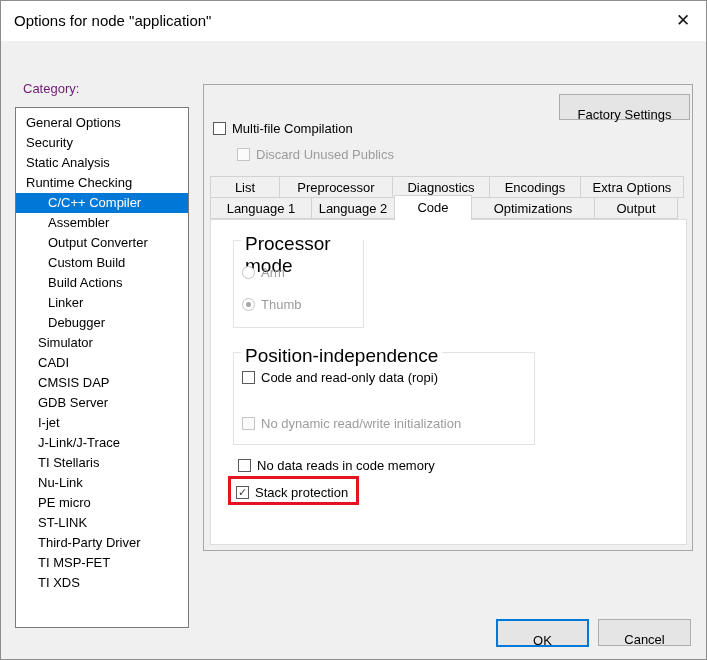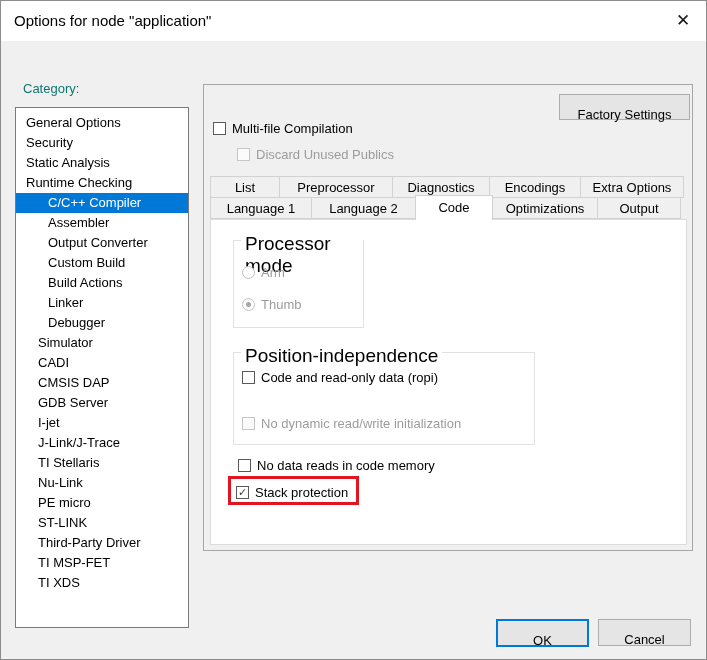--- a/index.html
+++ b/index.html
@@ -15,21 +15,21 @@
     border:1px solid #8c8c8c;overflow:hidden;
   }
   
   .titlebar{position:absolute;left:0;top:0;width:100%;height:40px;background:#ffffff;}
   .title{position:absolute;left:13px;top:0;line-height:40px;font-size:15px;color:#000;}
   .close{
     position:absolute;right:6px;top:0;width:34px;height:40px;text-align:center;
     line-height:40px;font-size:17px;color:#1a1a1a;cursor:default;
   }
   
-  .cat-label{position:absolute;left:22px;top:80px;font-size:13px;color:#0f766e;}
+  .cat-label{position:absolute;left:22px;top:80px;font-size:13px;color:#701a75;}
   .listbox{
     position:absolute;left:14px;top:106px;width:174px;height:521px;
     background:#fff;border:1px solid #7a7a7a;padding-top:5px;overflow:hidden;
   }
   .cat-item{height:20px;line-height:20px;font-size:13px;color:#000;white-space:nowrap;}
   .cat-item.lvl0{padding-left:10px;}
   .cat-item.lvl1{padding-left:32px;}
   .cat-item.lvl2{padding-left:22px;}
   .cat-item.selected{background:var(--sel);color:#fff;}
   
@@ -143,23 +143,23 @@
     <div class="tabs">
       <div class="tab-row first">
           <div class="tab" style="width: 70px;">List</div>
           <div class="tab" style="width: 114px;">Preprocessor</div>
           <div class="tab" style="width: 98px;">Diagnostics</div>
           <div class="tab" style="width: 92px;">Encodings</div>
           <div class="tab" style="width: 104px;">Extra Options</div>
         </div>
       <div class="tab-row second">
           <div class="tab" style="width: 102px;">Language 1</div>
-          <div class="tab" style="width: 105px;">Language 2</div>
+          <div class="tab" style="width: 84px;">Language 2</div>
           <div class="tab active" style="width: 78px;">Code</div>
-          <div class="tab" style="width: 106px;">Optimizations</div>
+          <div class="tab" style="width: 124px;">Optimizations</div>
           <div class="tab" style="width: 84px;">Output</div>
         </div>
     </div>
 
     <div class="pane">
 
       <div class="group grp-proc">
         <span class="legend">Processor mode</span>
       <span class="radio" style="top: 24px;">
             <span class="circle"></span>

